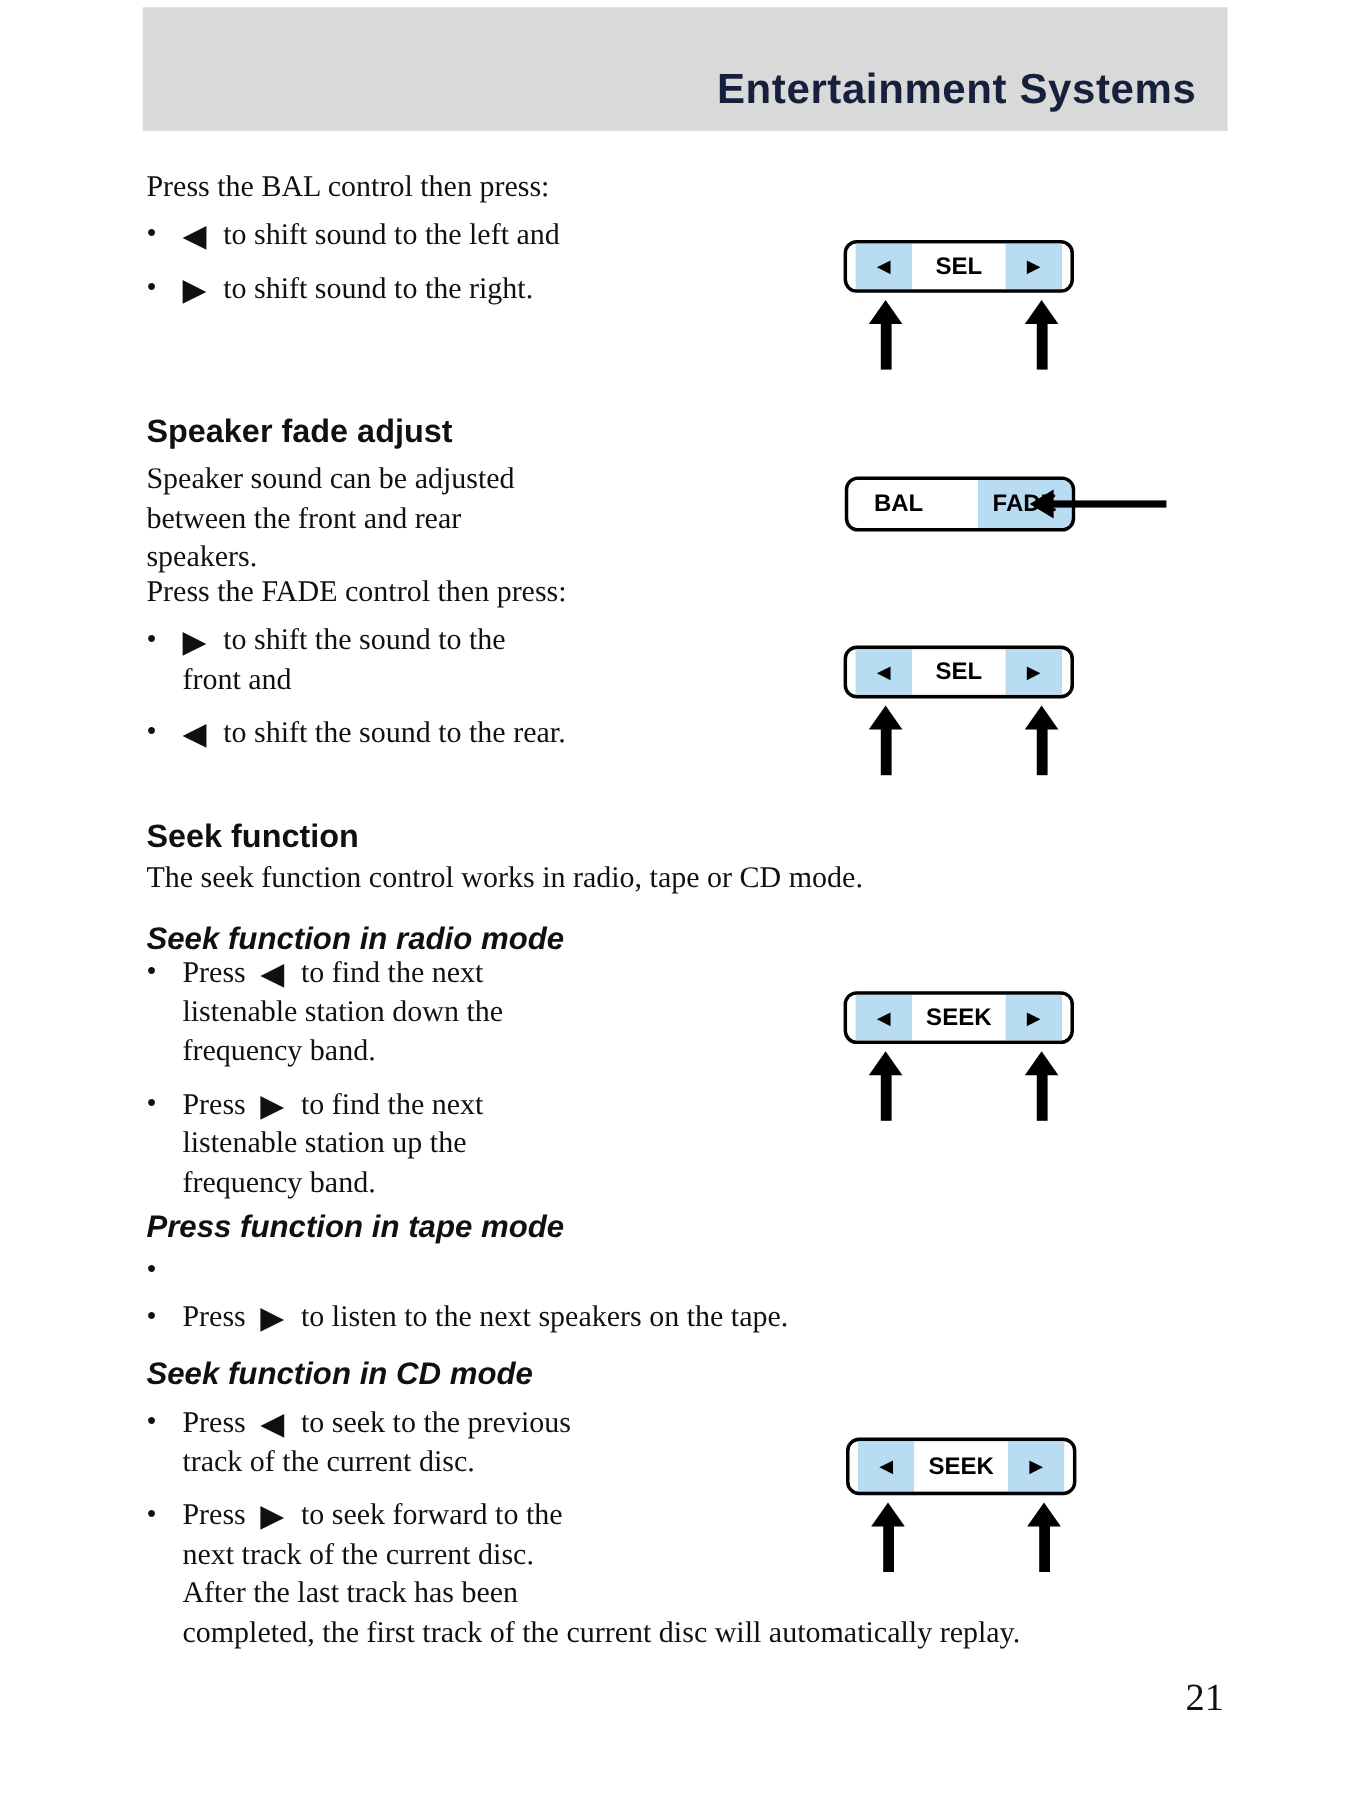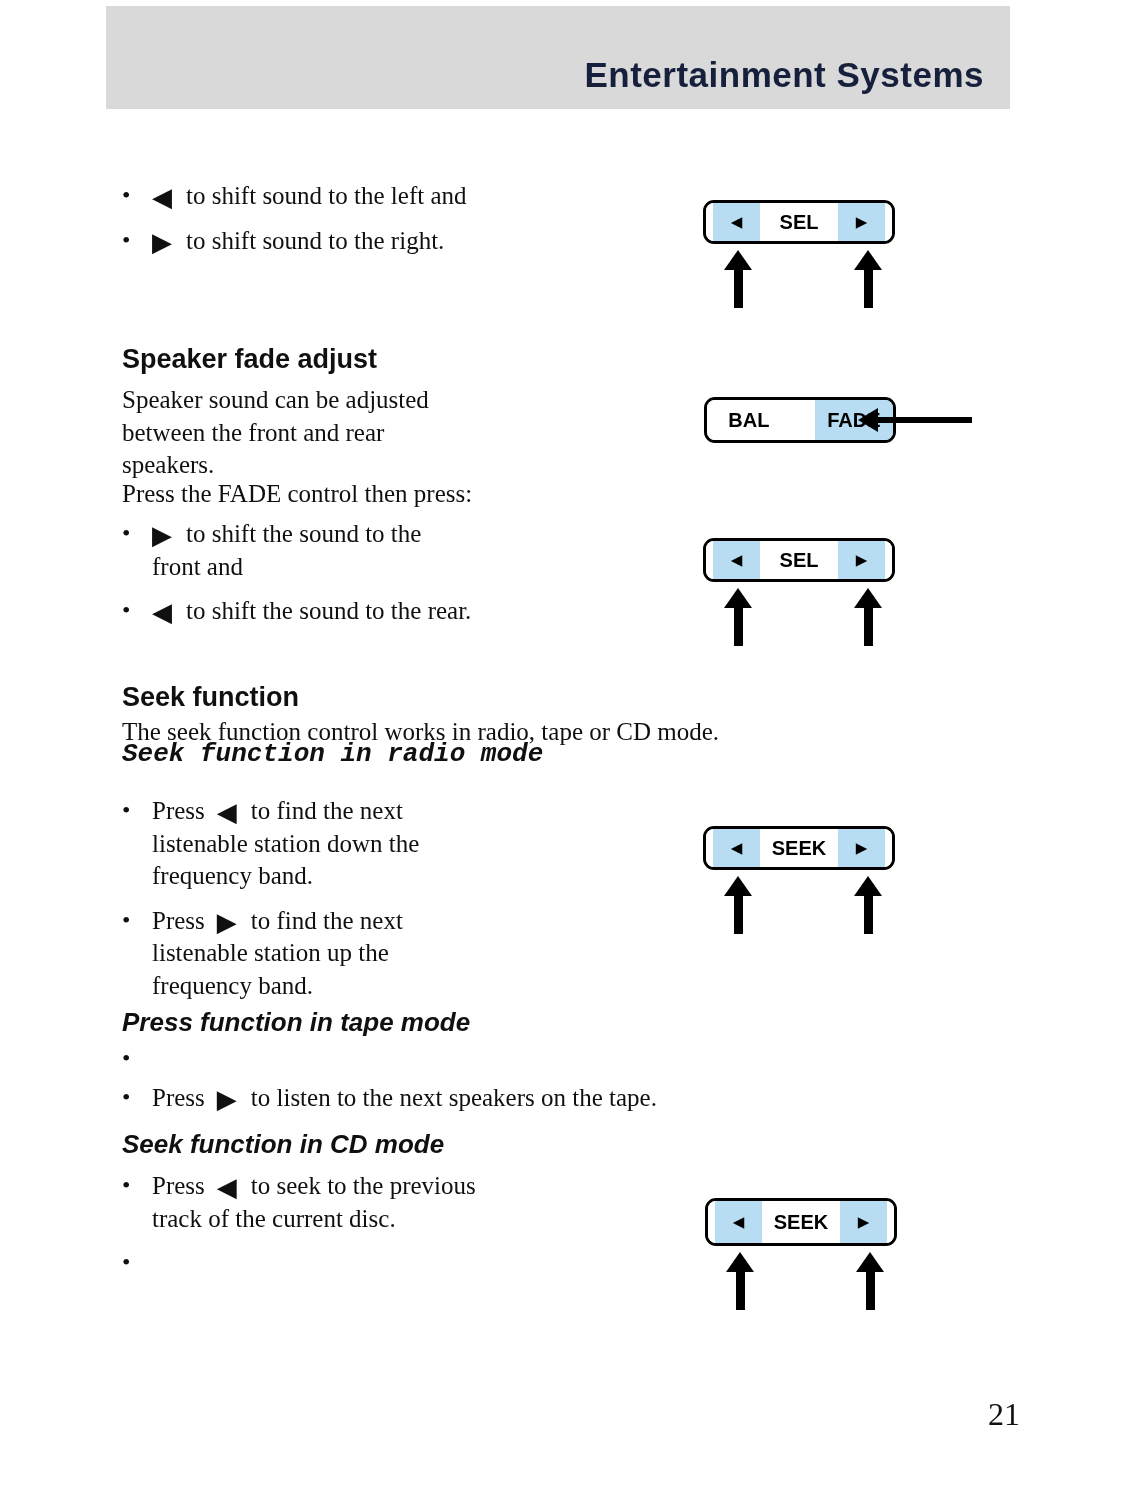--- a/index.html
+++ b/index.html
@@ -9,21 +9,21 @@
     height: 1497px;
     background: #ffffff;
     overflow: hidden;
     font-family: "Liberation Serif", serif;
     color: #101010;
   }
 
   
   .header-band {
     position: absolute;
-    left: 106px; top: 6px;
+    left: 119px; top: 6px;
     width: 904px; height: 103px;
     background: #d9d9d9;
     display: flex;
     align-items: flex-end;
     justify-content: flex-end;
     box-sizing: border-box;
     padding: 0 26px 14px 0;
   }
   .page-title {
     font-family: "Liberation Sans", sans-serif;
@@ -130,20 +130,21 @@
 </style>
 </head>
 <body>
 
 <div class="page">
 
   <div class="header-band">
     <span class="page-title">Entertainment Systems</span>
   </div>
 
+  <div class="tblock" style="left:122px; top:140px; width:640px;">Press the BAL control then press:</div>
 
   <div class="bullets" style="left:122px; top:180px; width:580px;">
     <div class="bullet">
       <span class="dot">•</span>
       <span class="bcontent"><span class="tri">◀</span><span>to shift sound to the left and</span></span>
     </div>
     <div class="bullet">
       <span class="dot">•</span>
       <span class="bcontent"><span class="tri">▶</span><span>to shift sound to the right.</span></span>
     </div>
@@ -214,21 +215,21 @@
       <div class="edge"></div>
     </div>
     <div class="arrow-up" style="left:21px; top:50px;"></div>
     <div class="arrow-up" style="left:151px; top:50px;"></div>
   </div>
 
   <div class="tblock h2" style="left:122px; top:680px;">Seek function</div>
 
   <div class="tblock" style="left:122px; top:716px; width:840px;">The seek function control works in radio, tape or CD mode.</div>
 
-  <div class="tblock h3" style="left:122px; top:738px;font-family:Liberation Mono, monospace;">Seek function in radio mode</div>
+  <div class="tblock h3" style="left:122px; top:766px;">Seek function in radio mode</div>
 
   <div class="bullets" style="left:122px; top:795px; width:520px;">
     <div class="bullet">
       <span class="dot">•</span>
       <span class="bcontent"><span class="pre-word">Press</span><span class="tri">◀</span><span>to find the next
 listenable station down the
 frequency band.</span></span>
     </div>
     <div class="bullet">
       <span class="dot">•</span>
@@ -271,20 +272,24 @@
   <div class="tblock h3" style="left:122px; top:1128px;">Seek function in CD mode</div>
 
   <div class="bullets" style="left:122px; top:1170px; width:930px;">
     <div class="bullet">
       <span class="dot">•</span>
       <span class="bcontent"><span class="pre-word">Press</span><span class="tri">◀</span><span>to seek to the previous
 track of the current disc.</span></span>
     </div>
     <div class="bullet">
       <span class="dot">•</span>
+      <span class="bcontent"><span class="pre-word">Press</span><span class="tri">▶</span><span>to seek forward to the
+next track of the current disc.
+After the last track has been
+completed, the first track of the current disc will automatically replay.</span></span>
     </div>
   </div>
 
   <div class="control" style="left:705px; top:1198px; width:192px; height:115px;">
     <div class="face" style="height:48px;">
       <div class="edge"></div>
       <div class="seg blue">
           <span class="tri-s">◀</span>
         </div>
       <div class="seg mid">

